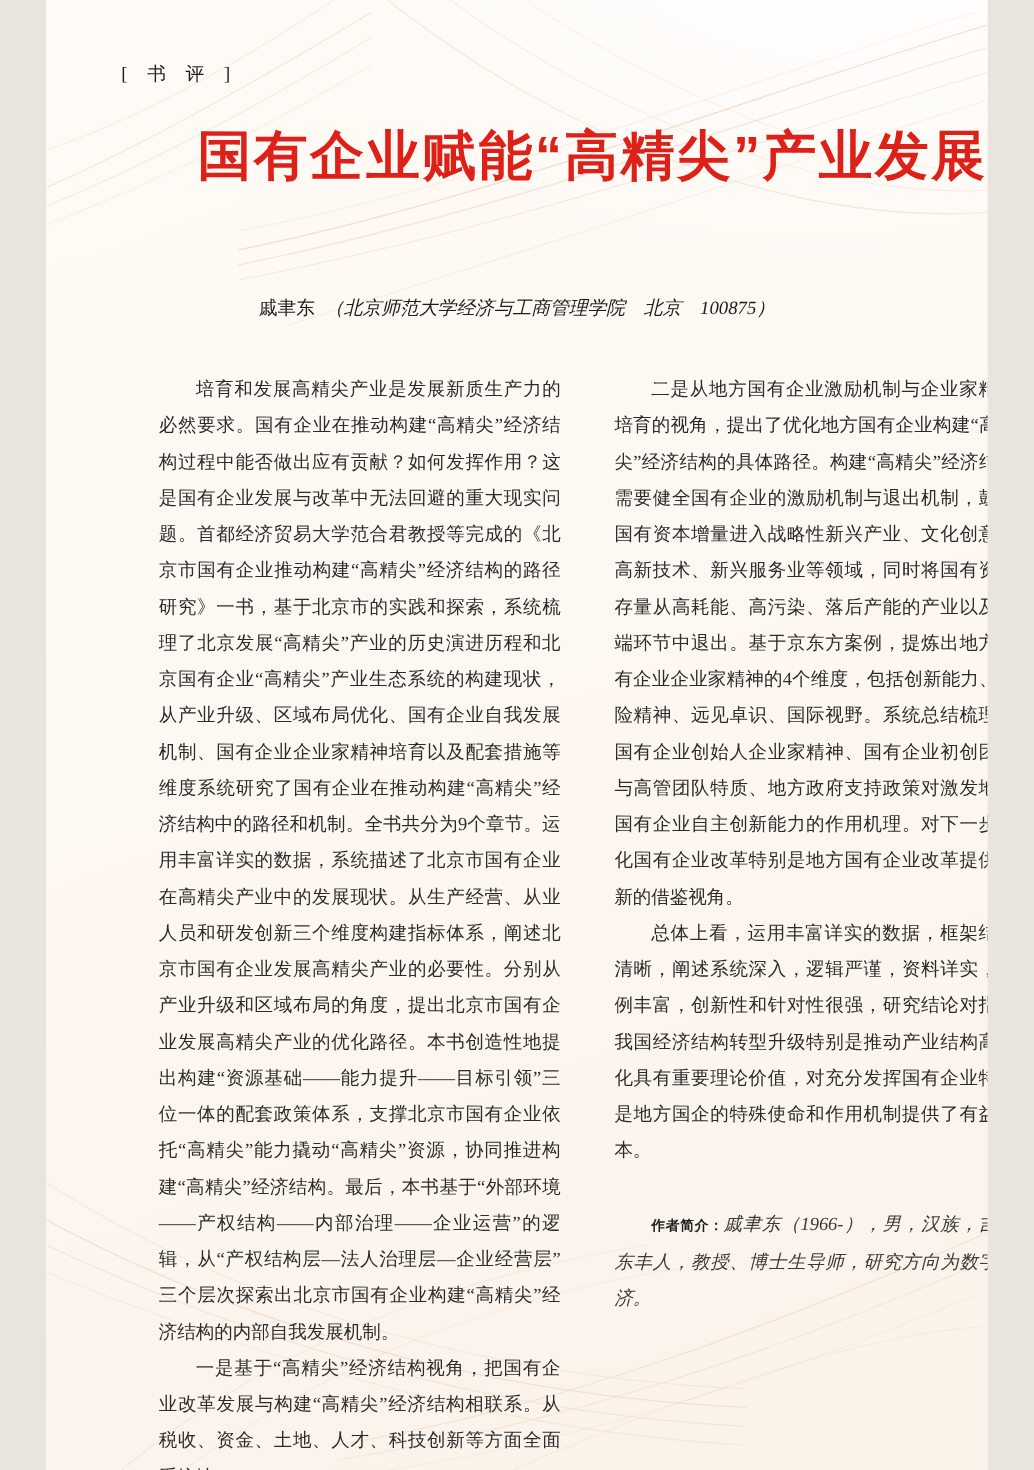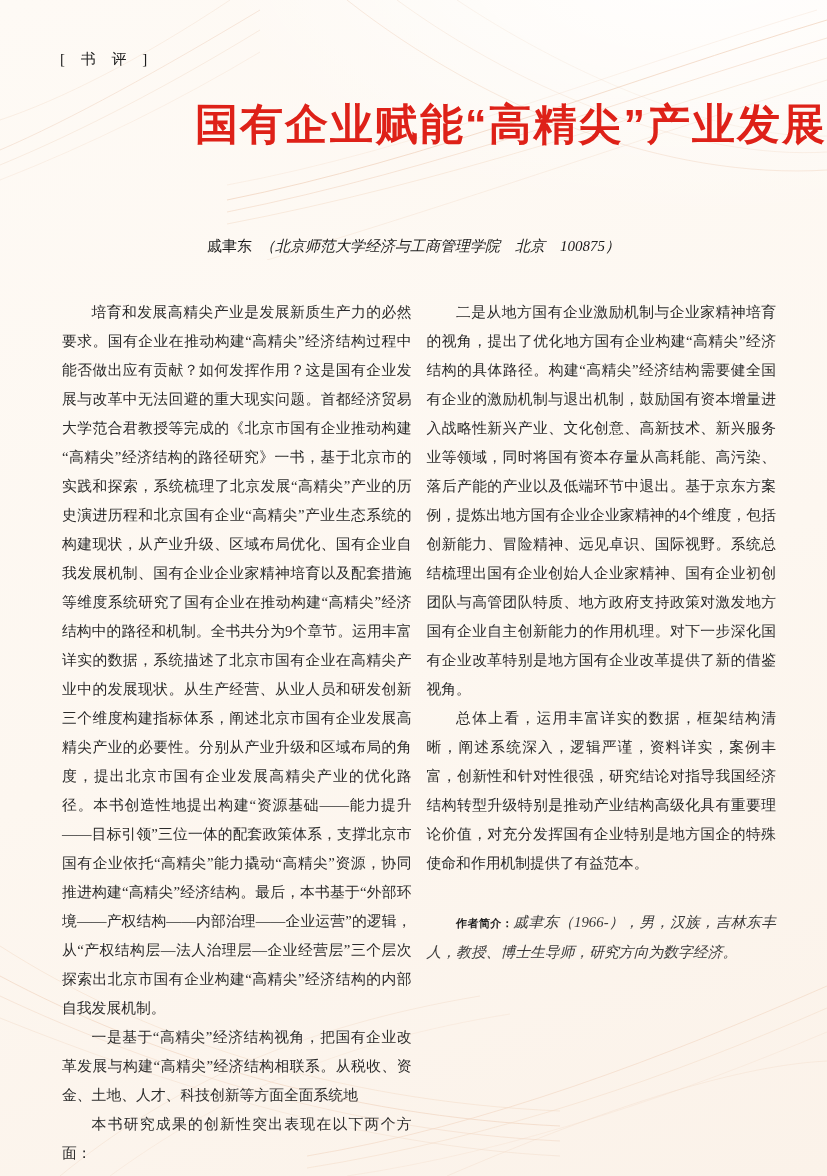--- a/index.html
+++ b/index.html
@@ -5,21 +5,21 @@
   :root{
     --background:#fdf8f2;
     --accent-red:#de2118;
     --text-color:#2b2b2b;
     --decor-color:#f1d6c2;
   }
   *{margin:0;padding:0;box-sizing:border-box;}
   html,body{background:#e9e4de;}
   .page{
     position:relative;
-    width:827px;height:1176px;
+    width:753px;height:1176px;
     margin:0 auto;
     background:var(--background);
     background-image:
       radial-gradient(ellipse 900px 500px at 85% -5%, #fff 0%, rgba(255,255,255,0) 55%),
       linear-gradient(160deg,#fefaf5 0%,#fdf7f0 55%,#fbf2e9 100%);
     overflow:hidden;
     color:var(--text-color);
     font-family:"Liberation Serif","DejaVu Serif",serif;
   }
   .decor{position:absolute;pointer-events:none;}
@@ -56,21 +56,21 @@
   .body{
     position:absolute;left:62px;top:298px;width:714px;
     display:flex;gap:15px;
   }
   .column{width:350px;}
   .para{
     font-size:14.8px;line-height:29px;
     text-align:justify;text-justify:inter-ideograph;
     color:var(--text-color);
   }
-  .para.indent{text-indent:2em;}
+  .para.indent{text-indent:2em;margin-left:28px;}
   .para.bio{margin-top:30px;font-style:italic;color:#3a3a3a;}
   .bio-label{
     font-style:normal;font-weight:700;color:#222;
     font-family:"Liberation Sans","DejaVu Sans",sans-serif;
     font-size:11px;
   }
 </style>
 </head>
 <body>
 

